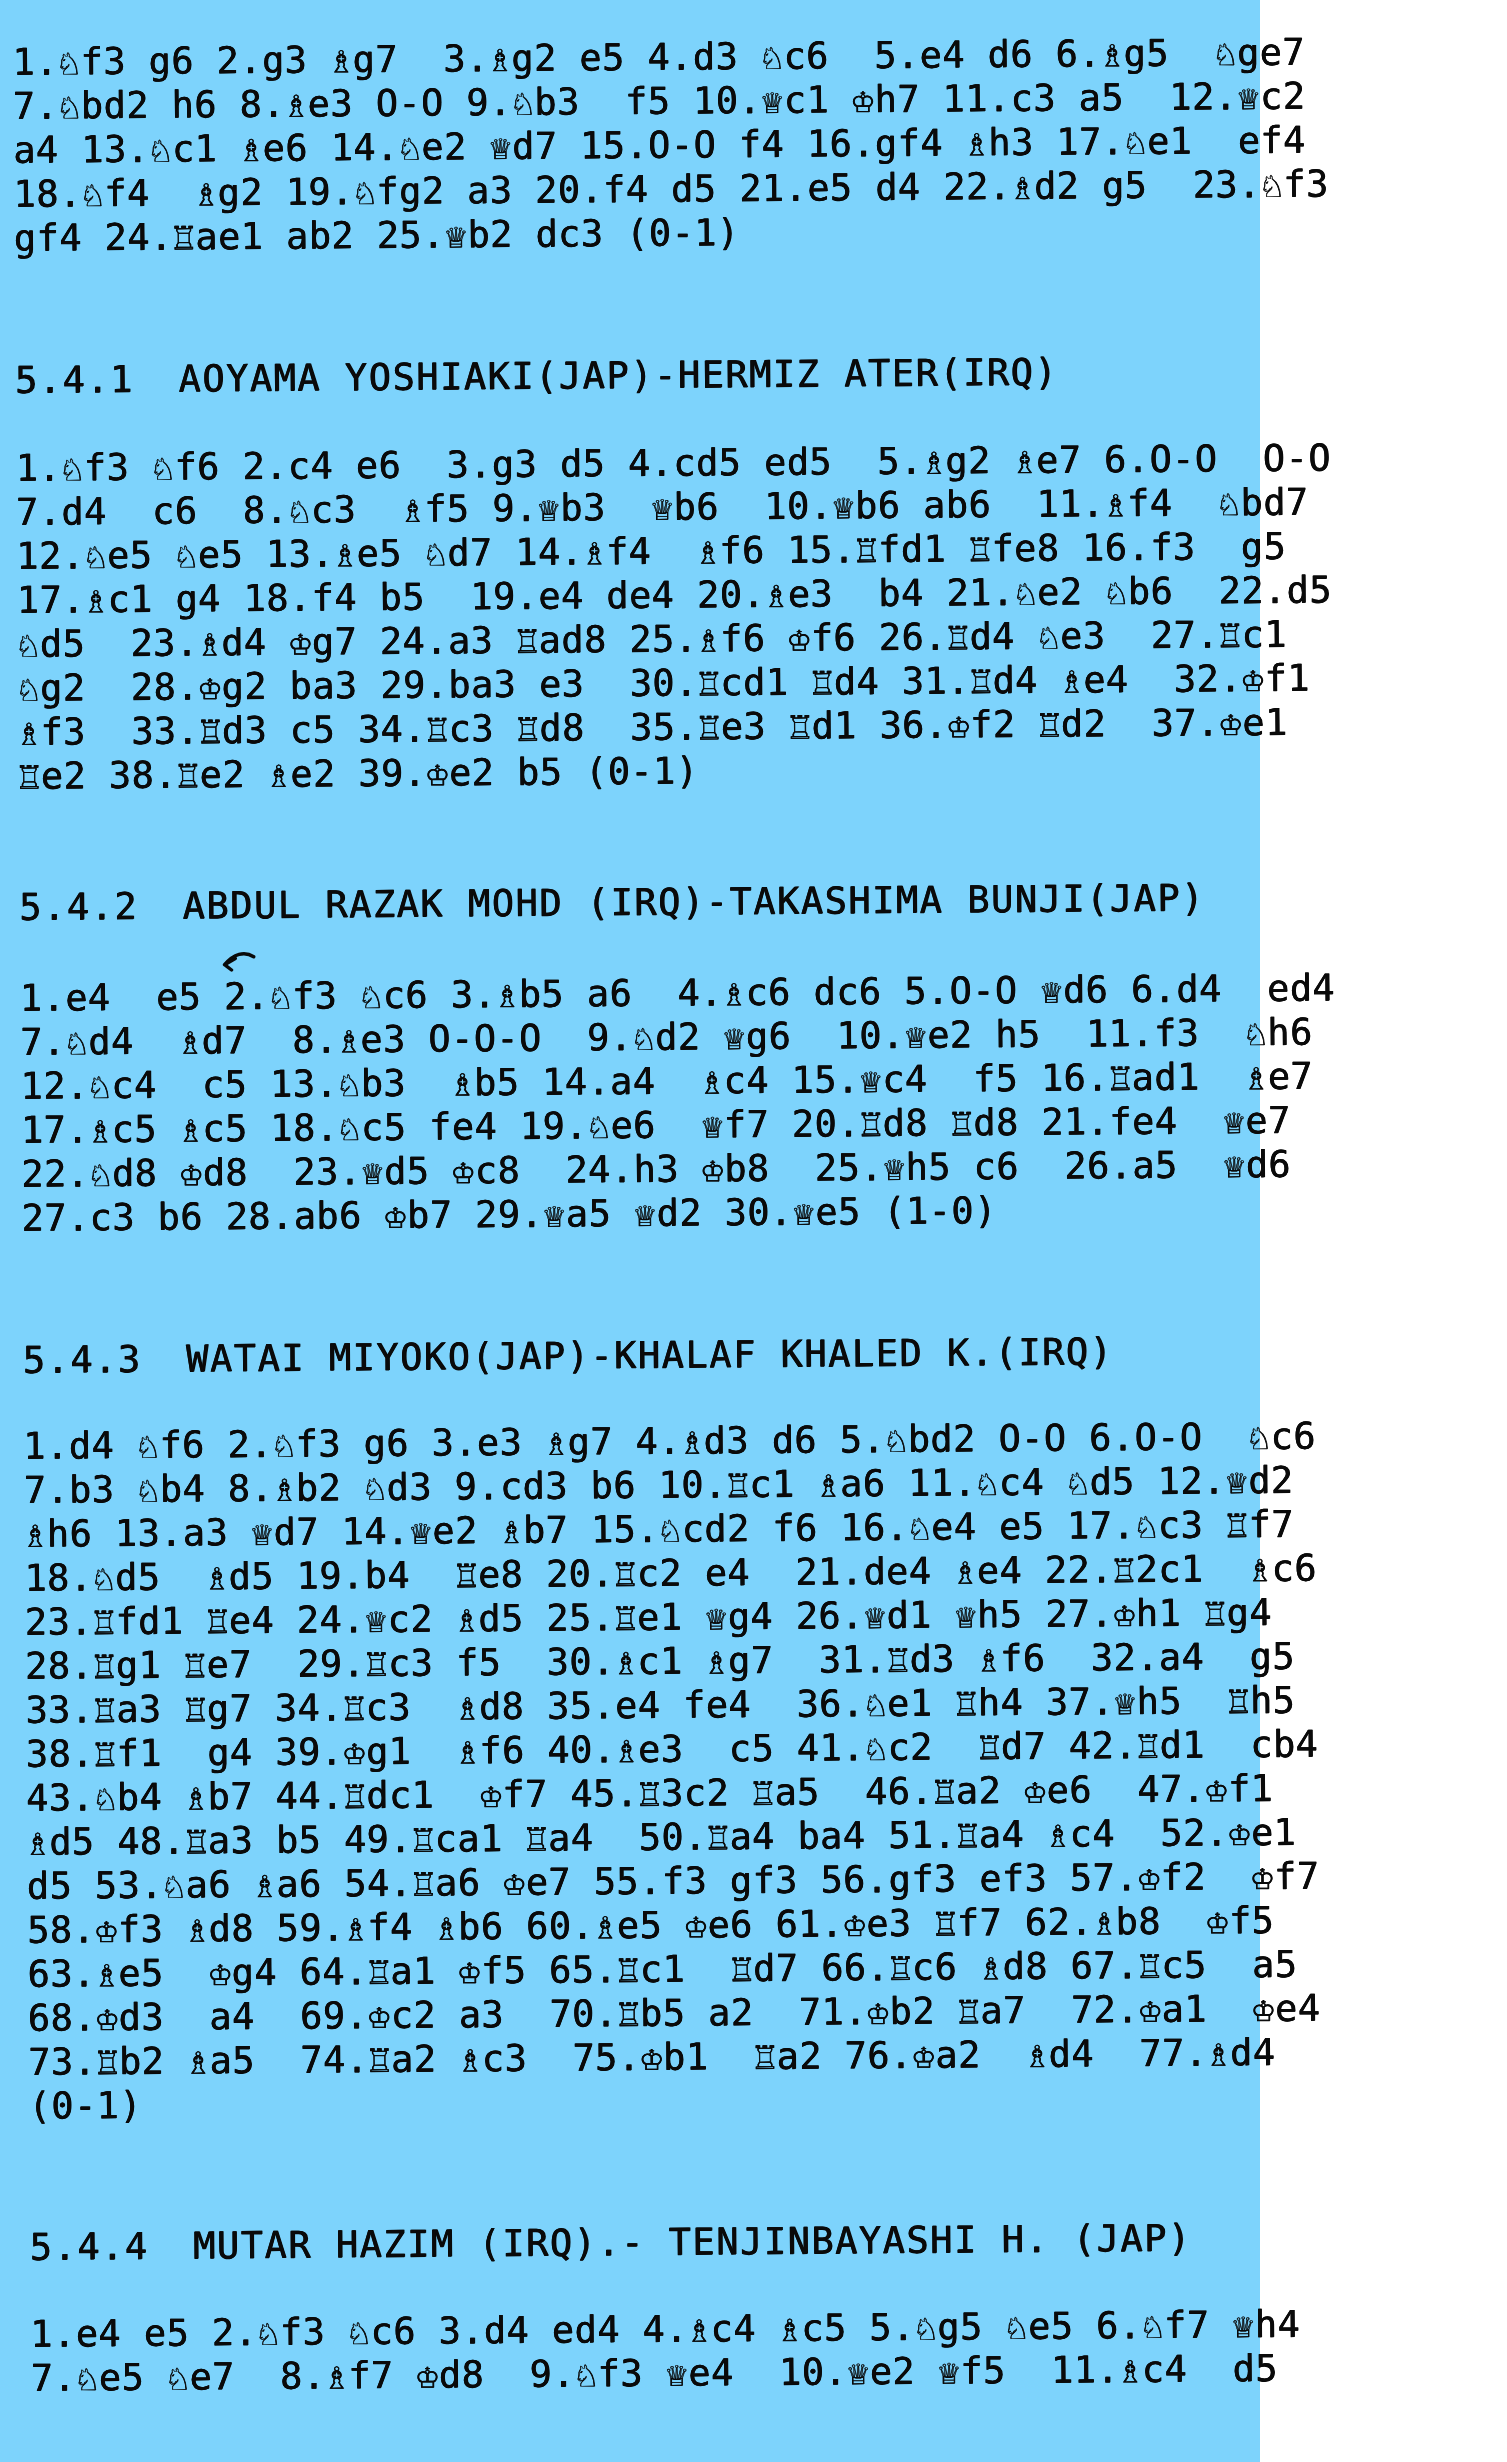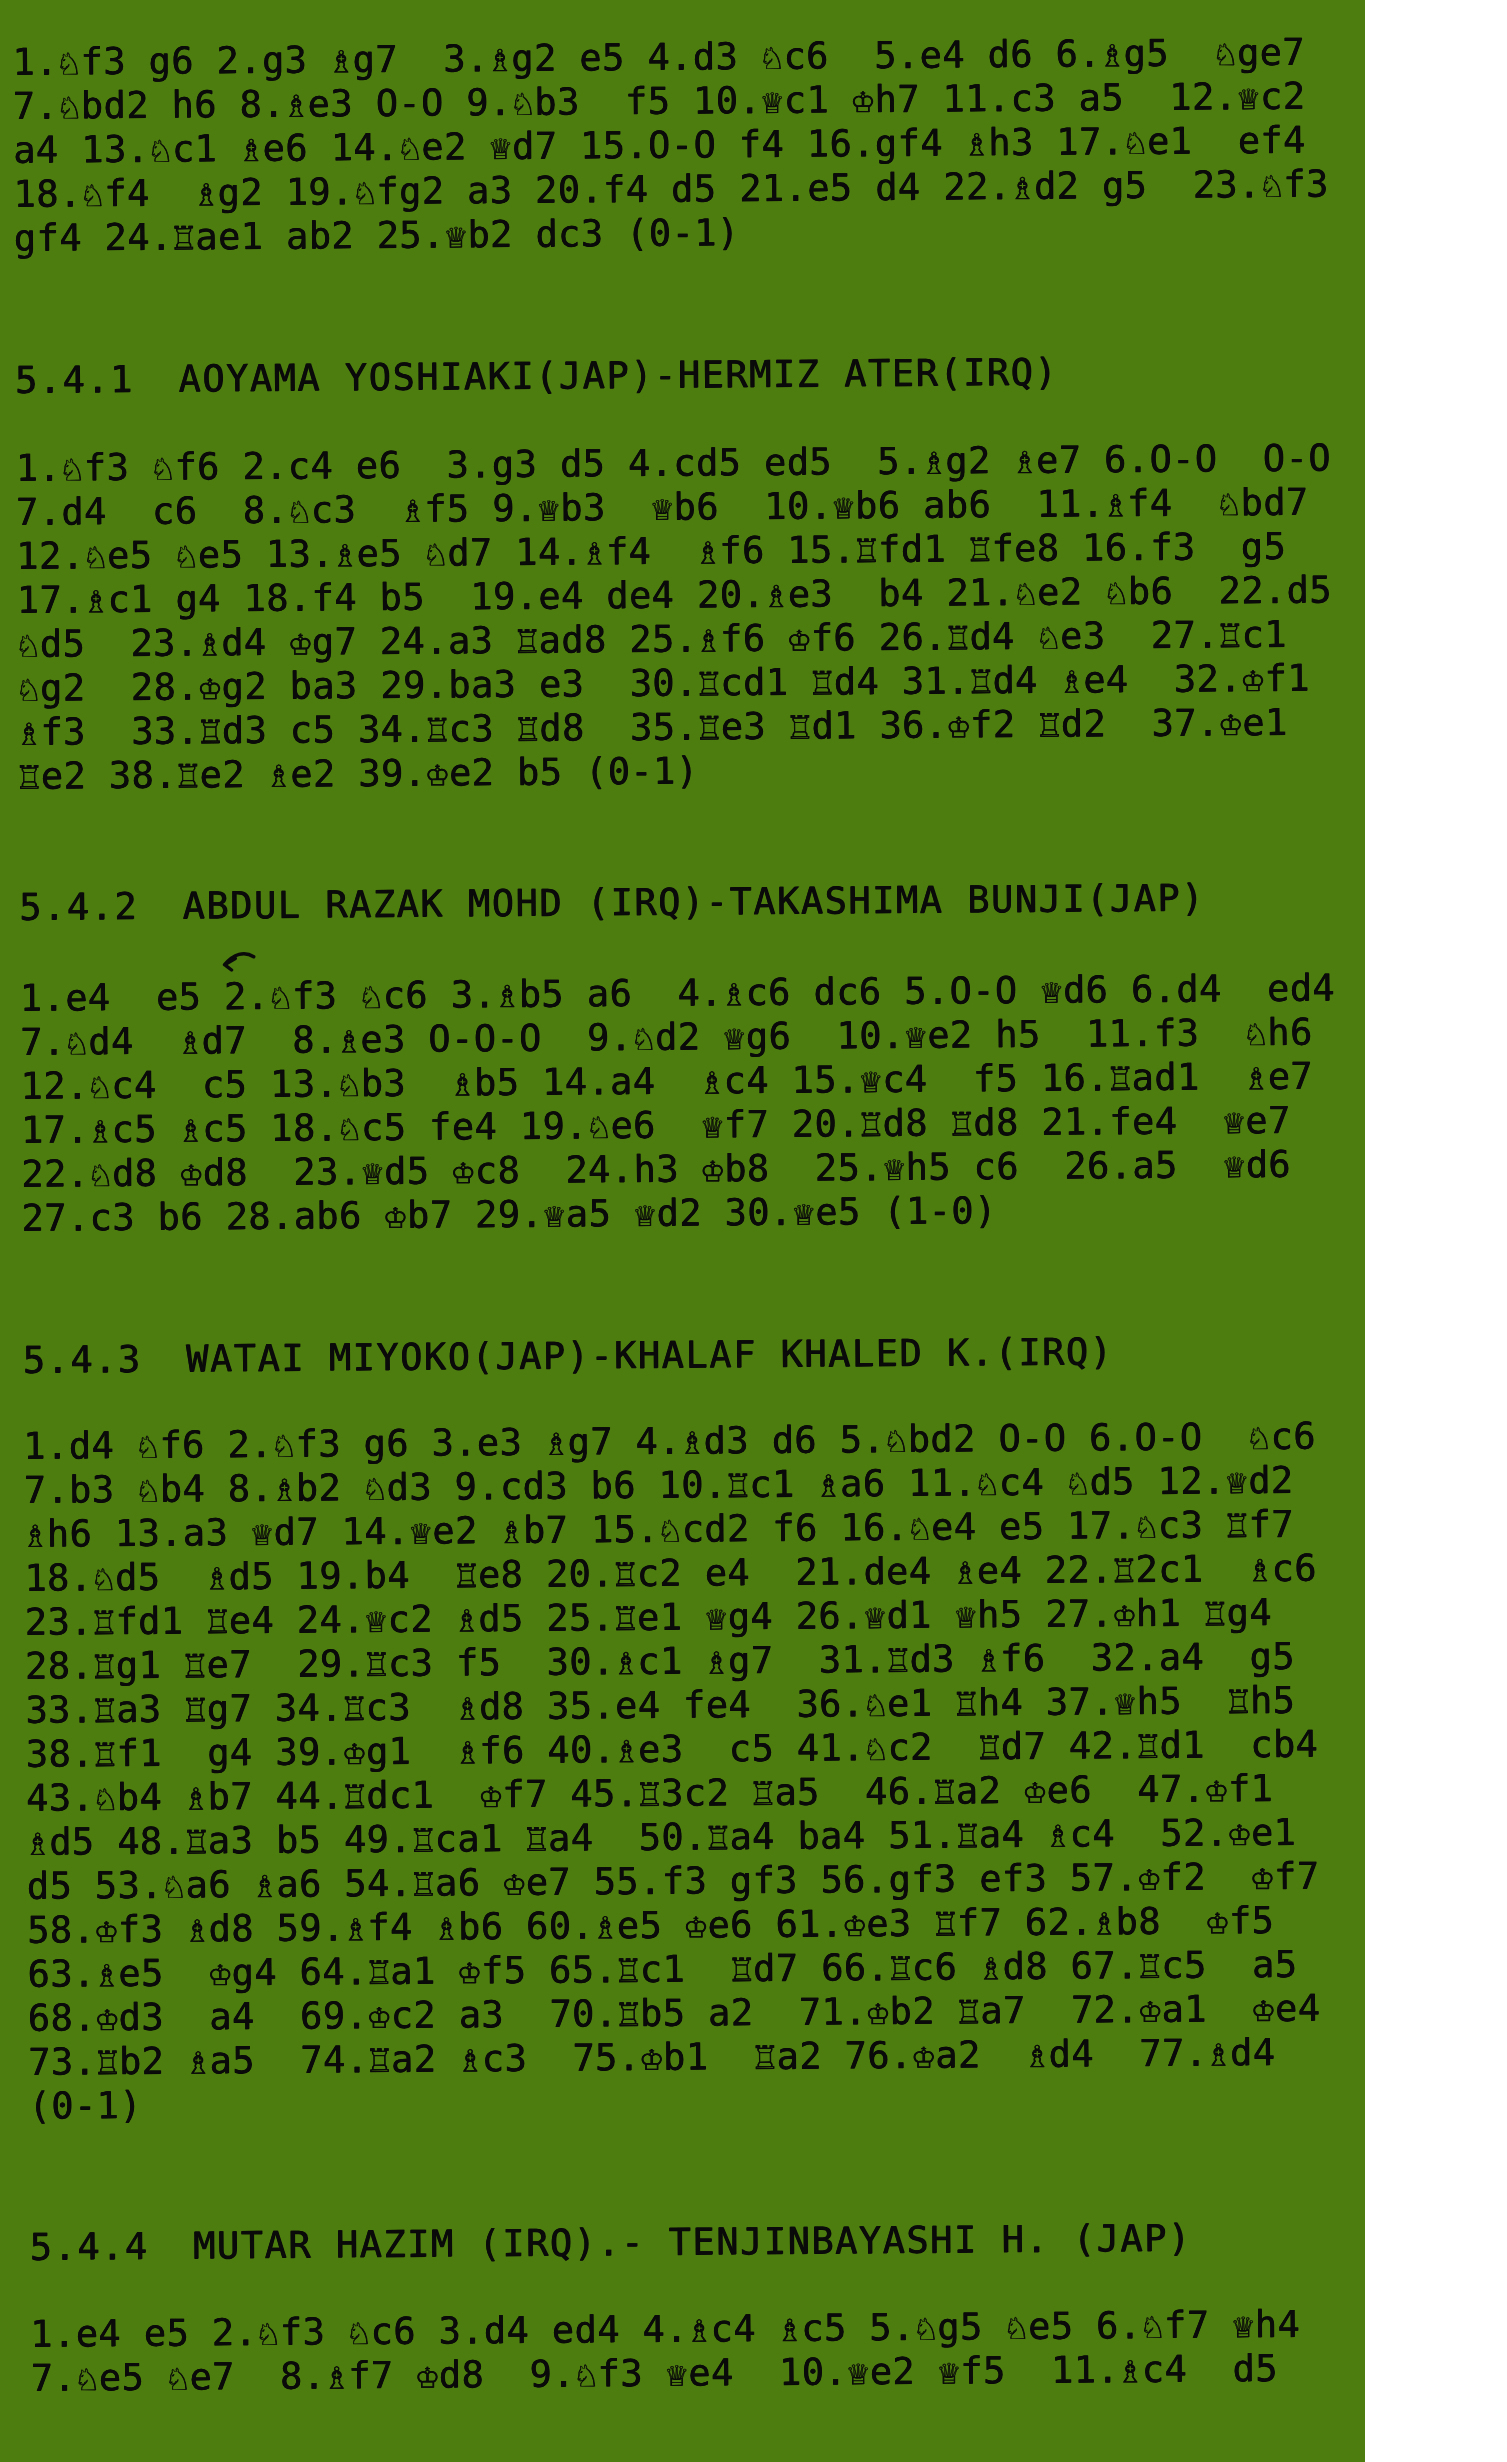--- a/index.html
+++ b/index.html
@@ -3,22 +3,22 @@
 <meta charset="utf-8">
 <style>
   html, body { margin: 0; padding: 0; }
   body {
     width: 1507px; height: 2462px;
     background: #ffffff;
     overflow: hidden;
   }
   .page {
     position: relative;
-    width: 1365px; height: 2462px;
-    background: #4d7c0f;
+    width: 1260px; height: 2462px;
+    background: #7dd3fc;
     color: #0a0a0a;
     text-decoration: underline;
   }
   .content {
     position: absolute;
     left: 0; top: 0; width: 1507px; height: 2462px;
     transform: rotate(-0.45deg);
     transform-origin: 753px 1231px;
     font-family: "DejaVu Sans Mono", "DejaVu Sans", monospace;
     font-size: 37px;

